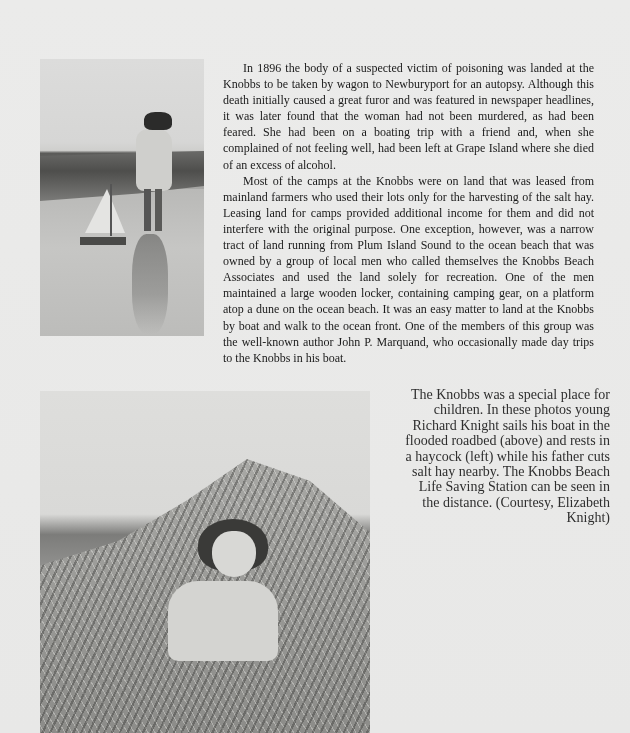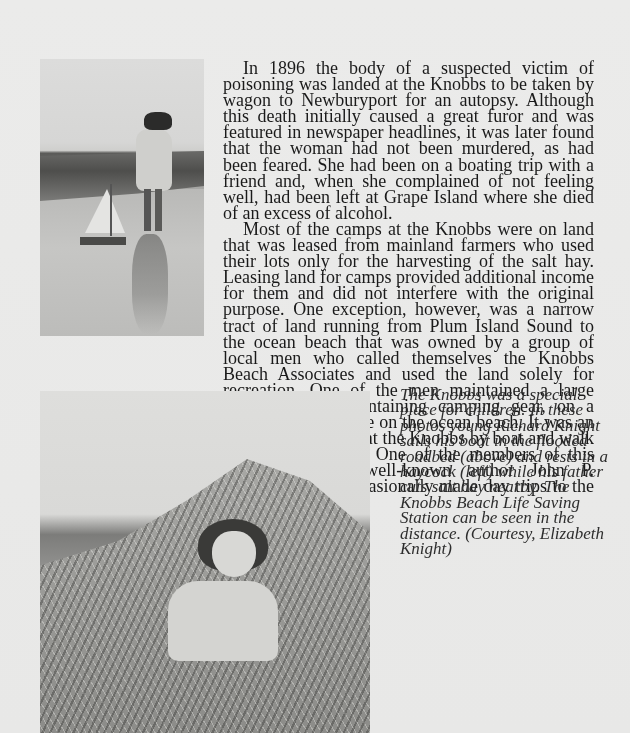--- a/index.html
+++ b/index.html
@@ -76,29 +76,30 @@
       position: absolute; left: 172px; top: 140px; width: 44px; height: 46px;
       background: #d8d8d5; border-radius: 45% 45% 50% 50%;
     }
     .photo-bottom .shirt {
       position: absolute; left: 128px; top: 190px; width: 110px; height: 80px;
       background: #d4d4d1; border-radius: 30px 30px 10px 10px;
     }
 
     .body-text {
       position: absolute; left: 223px; top: 60px; width: 371px;
-      font-size: 18px; line-height: 16.1px; text-align: justify;
+      font-size: 12px; line-height: 16.1px; text-align: justify;
       color: #1a1a1a;
     }
     .body-text p { margin: 0; text-indent: 20px; }
 
     .caption {
       position: absolute; left: 400px; top: 387px; width: 210px;
-      font-style: italic; font-size: 17px; line-height: 15.4px;
+      font-size: 14px; line-height: 15.4px;
       color: #2e2e2e;
+      text-align: right;
     }
   </style>
 </head>
 <body>
 
 <div class="page">
 
   <div class="photo-top" title="Child in hat wading in flooded roadbed with toy sailboat">
     <div class="water"></div>
     <div class="horizon"></div>

